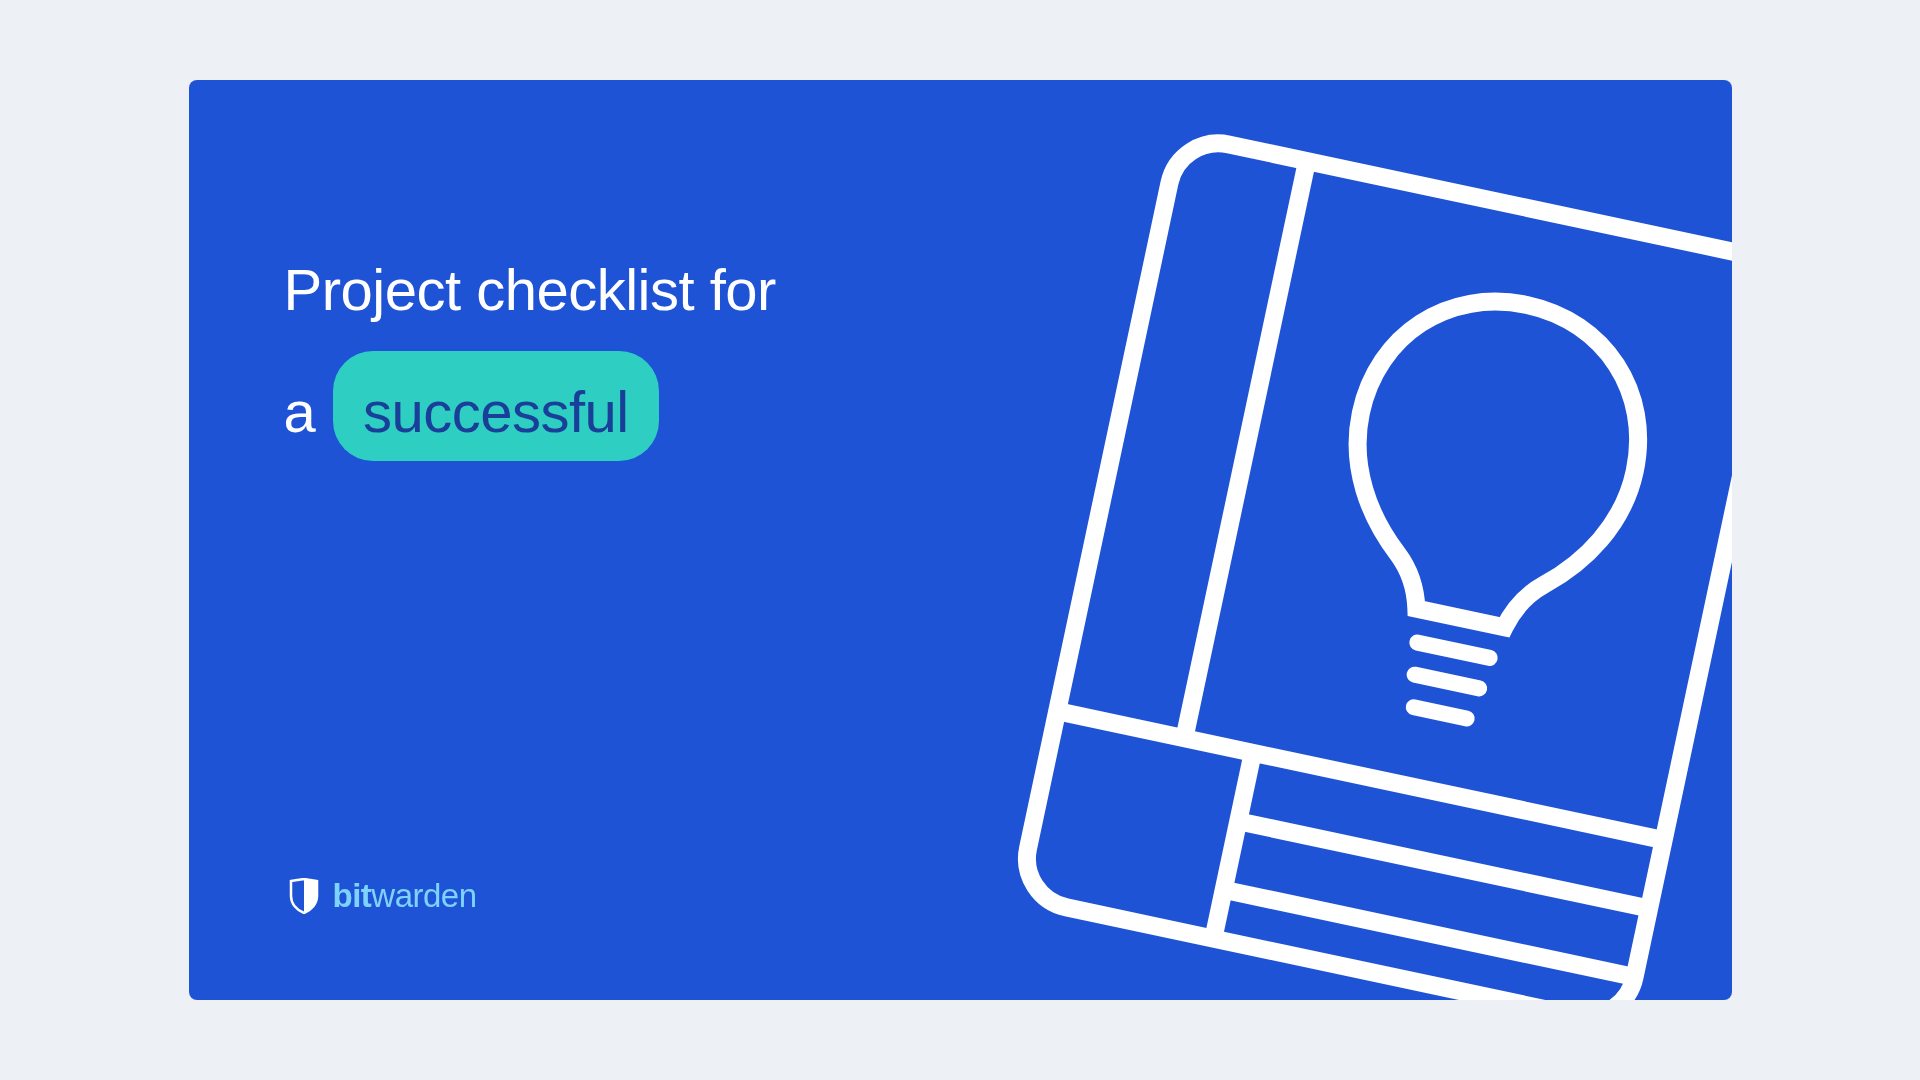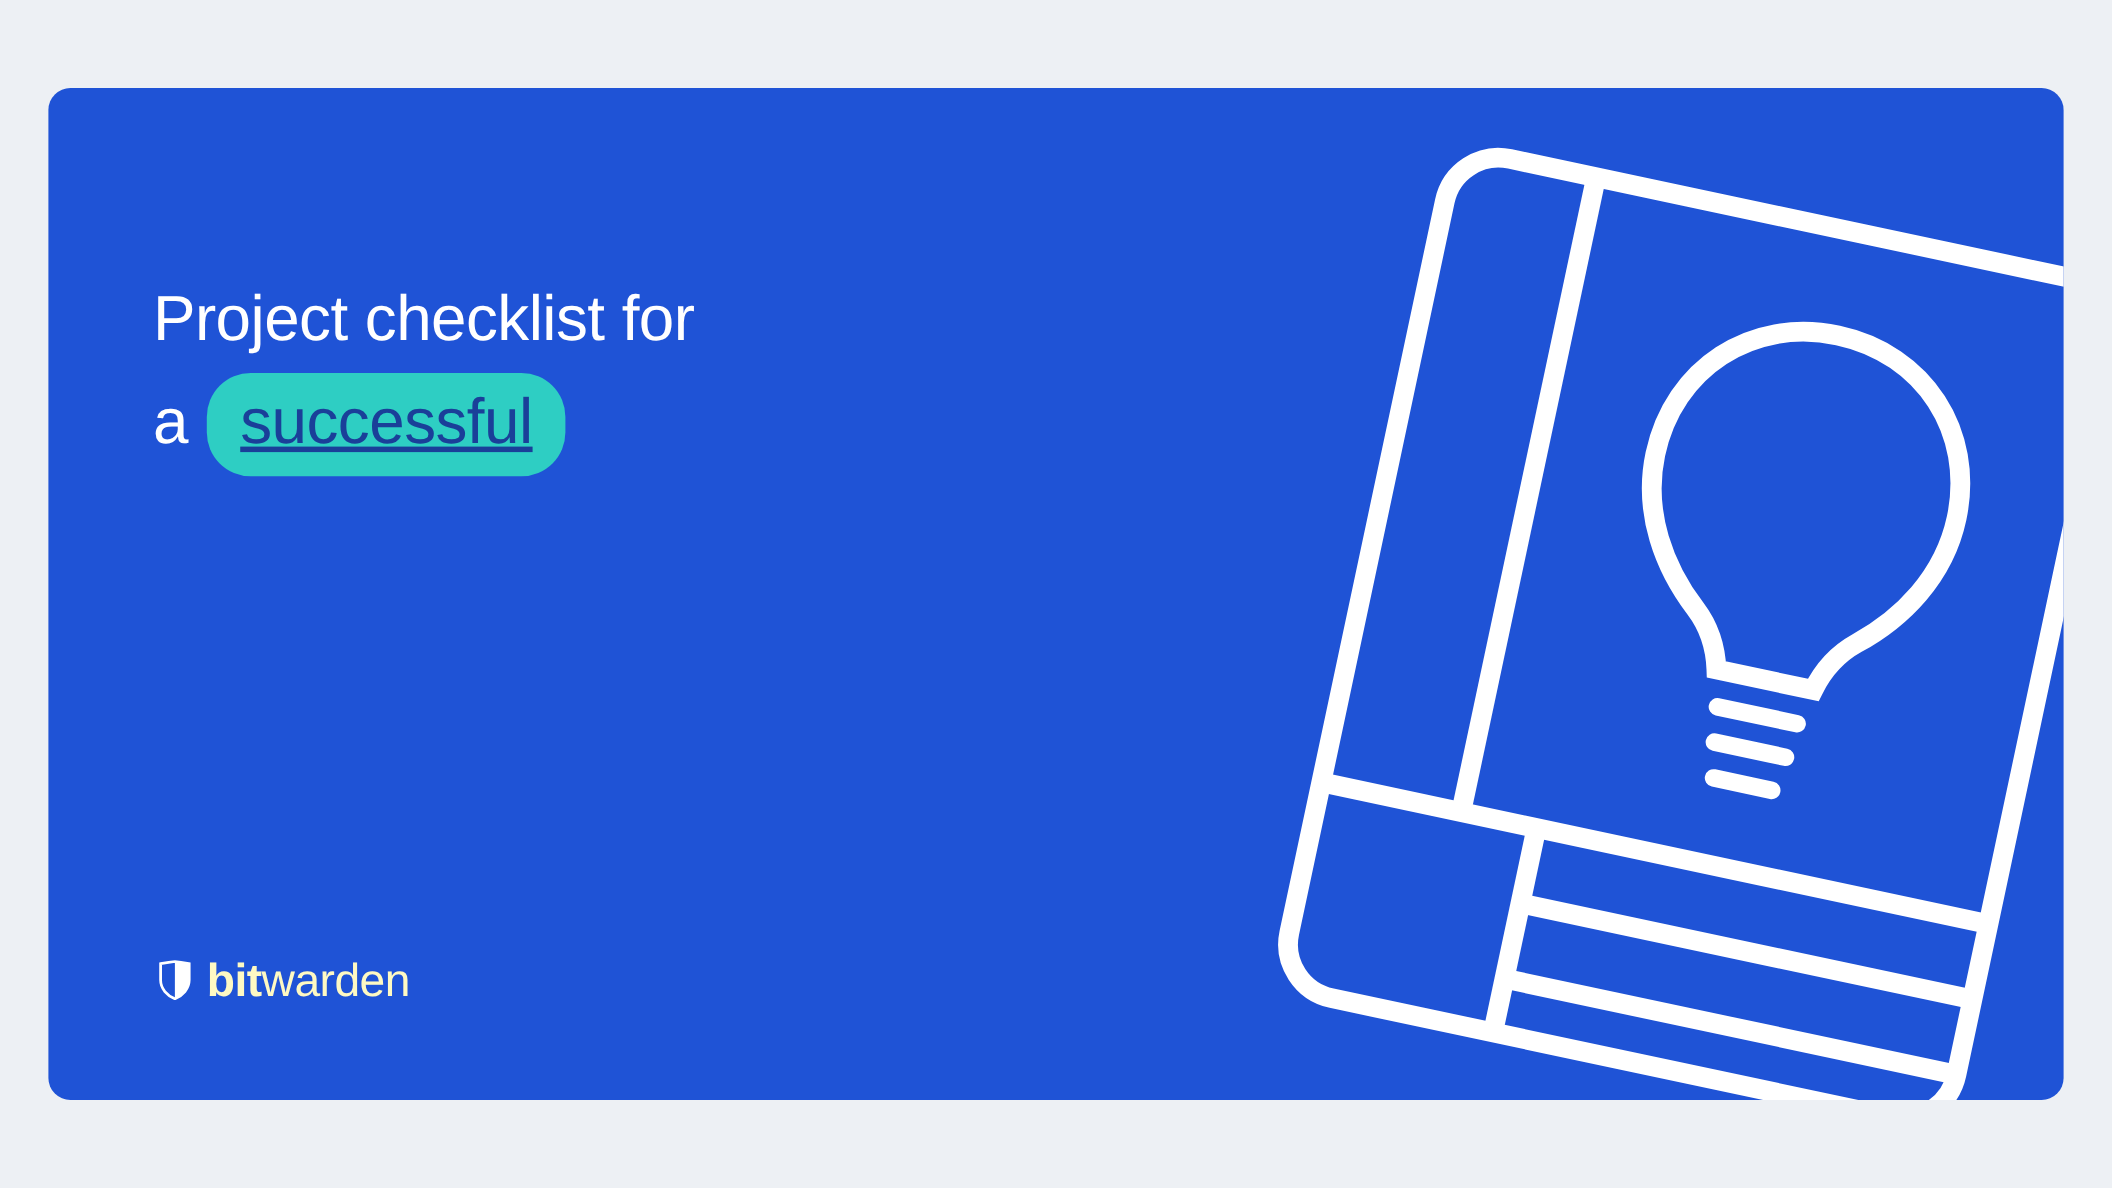--- a/index.html
+++ b/index.html
@@ -10,61 +10,60 @@
     body {
       width: 1920px;
       height: 1080px;
       background: #edf0f4;
       display: flex;
       align-items: center;
       justify-content: center;
       font-family: -apple-system, BlinkMacSystemFont, 'Segoe UI', Helvetica, Arial, sans-serif;
     }
     .card {
-      width: 1832px;
+      width: 1543px;
       height: 920px;
       background: #1f53d6;
-      border-radius: 20px;
+      border-radius: 8px;
       position: relative;
       overflow: hidden;
     }
     .heading {
       position: absolute;
       top: 165px;
       left: 95px;
       color: #ffffff;
       font-size: 58px;
       font-weight: 400;
       line-height: 1.55;
       letter-spacing: -0.5px;
     }
     .highlight {
       display: inline-block;
       background: #2ecec3;
       color: #1a3f99;
       border-radius: 40px;
-      padding: 0px 30px 4px 30px;
-      margin: 4px 2px;
-      text-decoration: underline;
+      padding: 16px 30px 4px 30px;
+      margin: 16px 2px;
     }
     .logo {
       position: absolute;
       bottom: 85px;
       left: 100px;
       display: flex;
       align-items: center;
       gap: 14px;
     }
     .logo-shield {
       width: 30px;
       height: 36px;
     }
     .logo-text {
-      color: #fef9c3;
-      font-size: 42px;
+      color: #7dd3fc;
+      font-size: 33px;
       font-weight: 400;
       letter-spacing: -0.5px;
     }
     .logo-text .bold {
       font-weight: 700;
     }
     .illustration {
       position: absolute;
       right: -120px;
       top: 50px;

